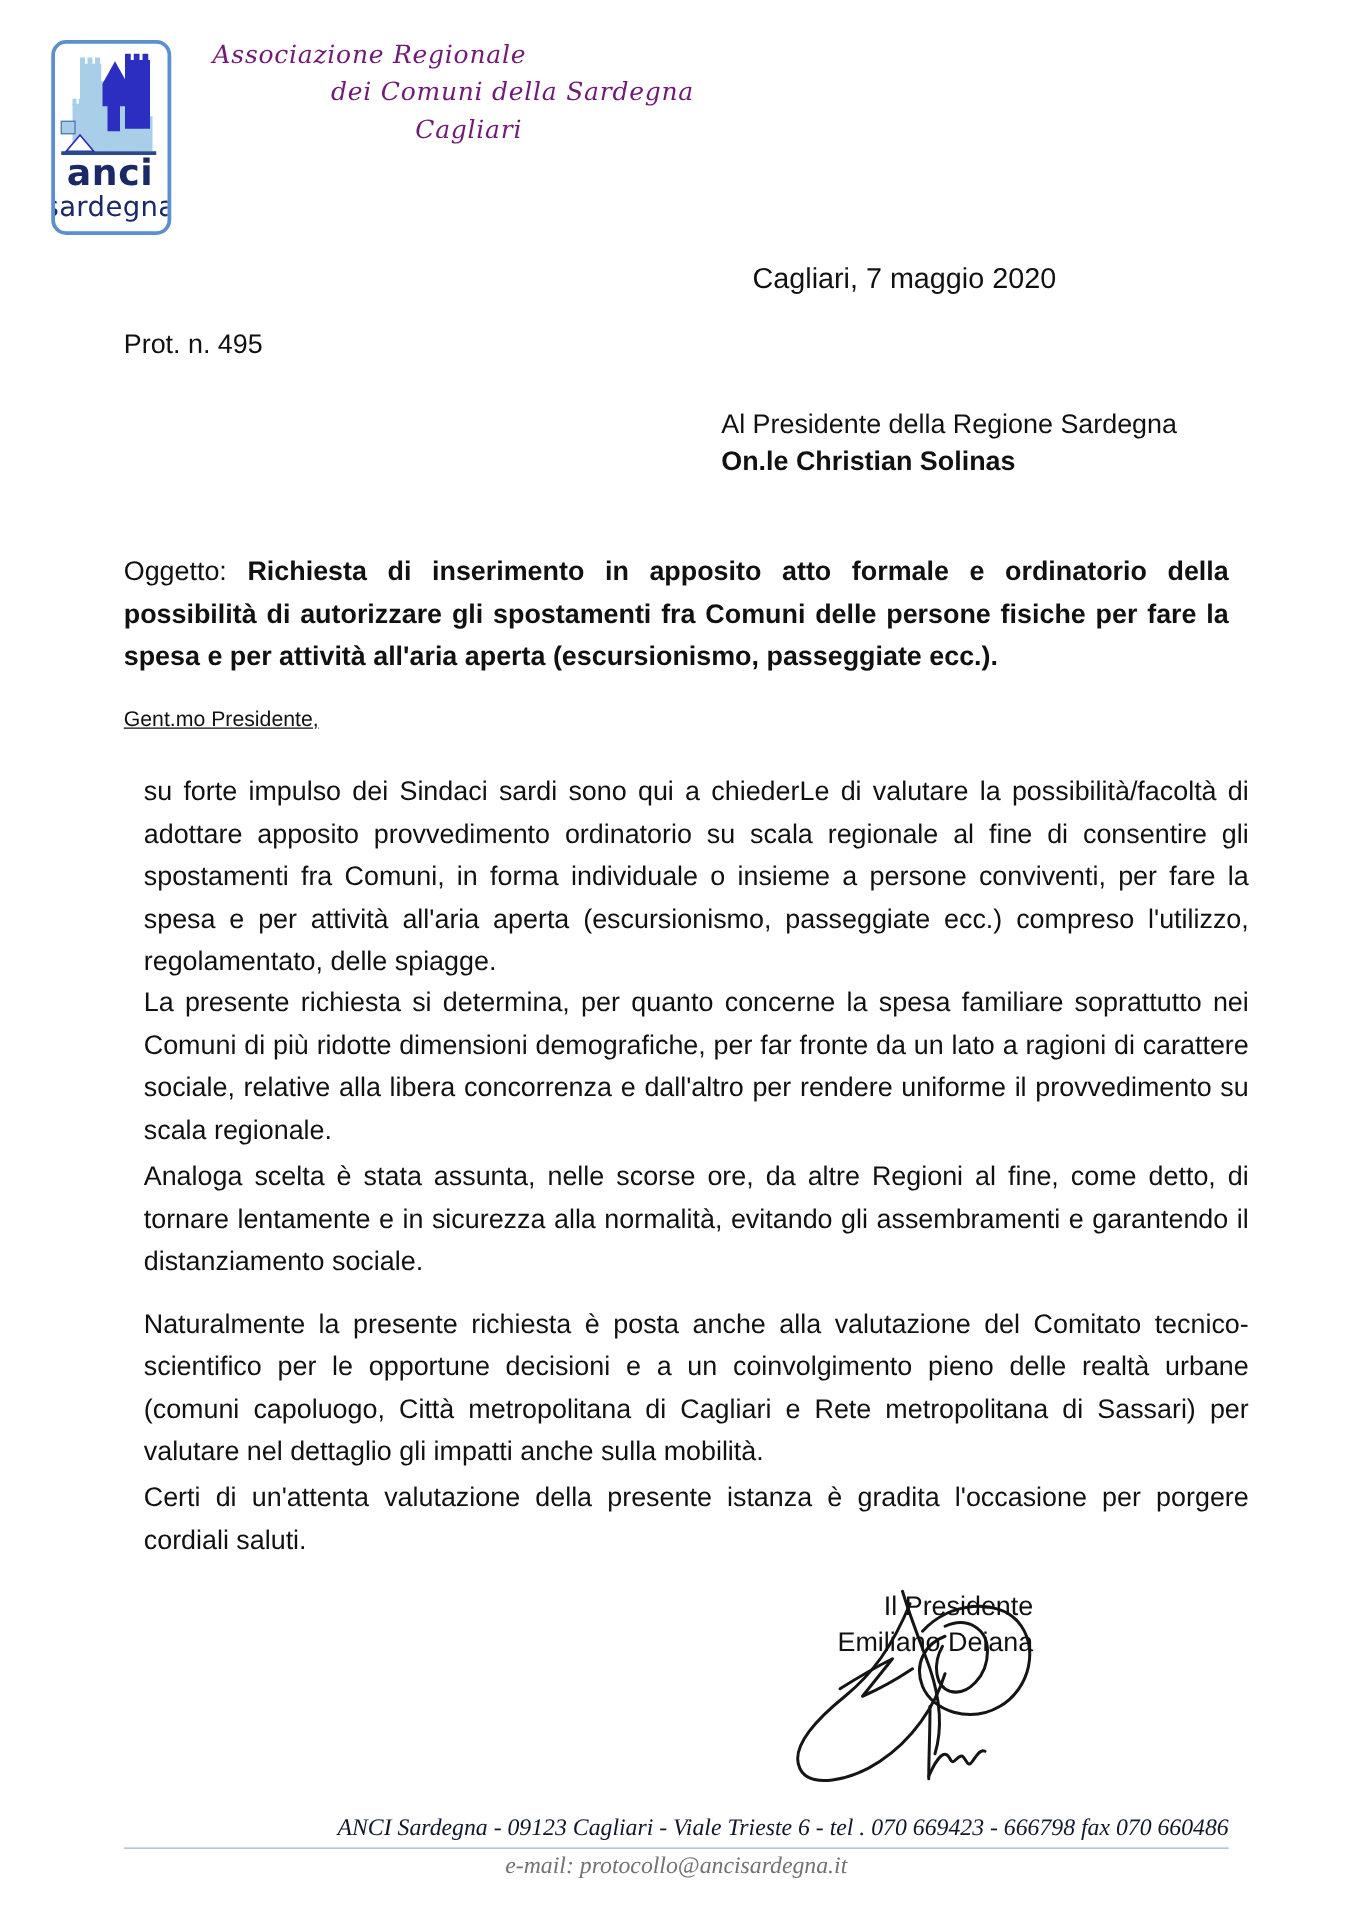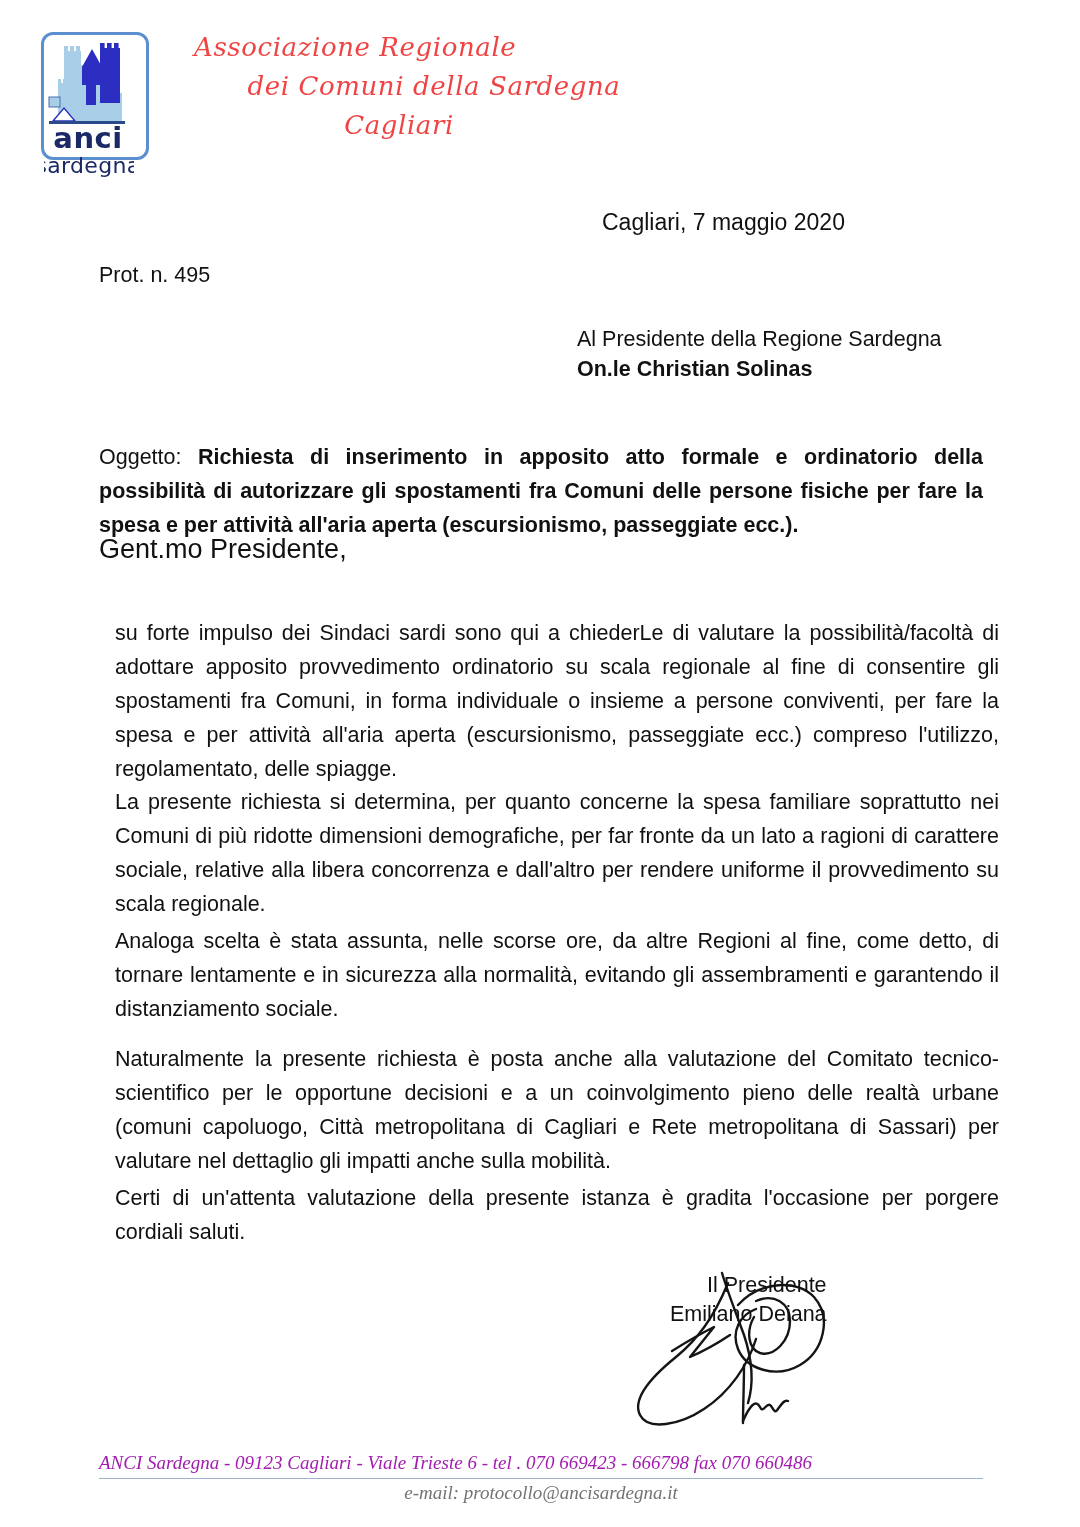--- a/index.html
+++ b/index.html
@@ -29,22 +29,21 @@
     left: 0; top: 0;
     width: 1080px;
     height: 200px;
   }
 
   .logo-box {
     position: absolute;
     left: 41px;
     top: 32px;
     width: 96px;
-    height: 128px;
-    padding-left: 12px;
+    height: 156px;
   }
   .logo-frame {
     position: absolute;
     inset: 0;
     border: 3px solid #5b8fd0;
     border-radius: 12px;
     background: #ffffff;
     box-sizing: border-box;
   }
   .logo-svg {
@@ -54,27 +53,26 @@
     width: 90px;
     height: 150px;
     display: block;
   }
 
   .header-script {
     position: absolute;
     left: 150px;
     top: 28px;
     width: 520px;
-    color: #ef4444;
+    color: #701a75;
     font-family: "DejaVu Serif", serif;
     font-style: italic;
-    font-size: 26px;
+    font-size: 20px;
     line-height: 1.5;
     letter-spacing: 0.6px;
-    margin-left: 24px;
   }
   .hs-line1 { text-align: left; padding-left: 20px; }
   .hs-line2 { text-align: center; padding-left: 0px; }
   .hs-line3 { text-align: center; padding-right: 70px; }
 
   
   .content {
     position: absolute;
     left: 99px;
     top: 0;
@@ -115,23 +113,24 @@
     font-size: 21.5px;
     line-height: 1.58;
     text-align: justify;
   }
   .subject .label { font-weight: normal; }
   .subject .value { font-weight: bold; }
 
   .salutation {
     position: absolute;
     left: 0px;
-    top: 534px;
-    font-size: 27px;
-    white-space: nowrap;
+    top: 566px;
+    font-size: 17px;
+    white-space: nowrap;
+    text-decoration: underline;
   }
 
   .para {
     position: absolute;
     left: 16px;
     width: 884px;
     font-size: 21.5px;
     line-height: 1.58;
     text-align: justify;
   }
@@ -167,22 +166,22 @@
     height: 176px;
     z-index: 1;
   }
 
   
   .footer {
     position: absolute;
     left: 99px;
     top: 1449px;
     width: 884px;
-    text-align: left;
-    color: #a21caf;
+    text-align: right;
+    color: #0f172a;
     font-family: "Liberation Serif", serif;
     font-style: italic;
     font-size: 19px;
     line-height: 1.5;
   }
   .footer-rule {
     position: absolute;
     left: 99px;
     top: 1478px;
     width: 884px;

